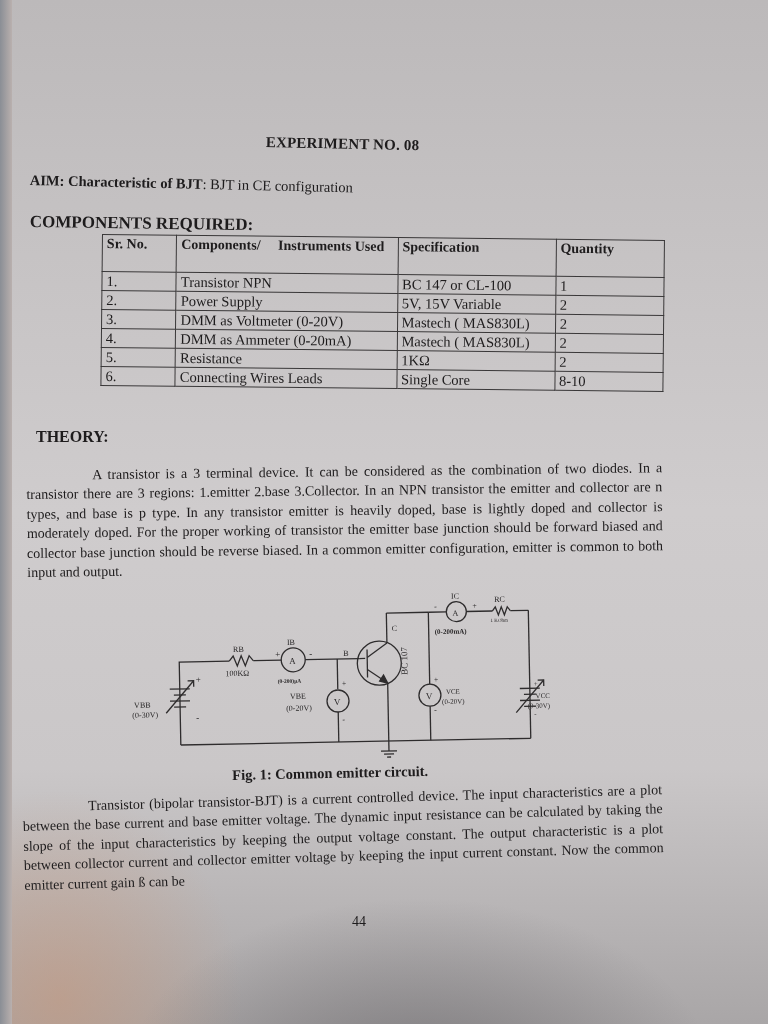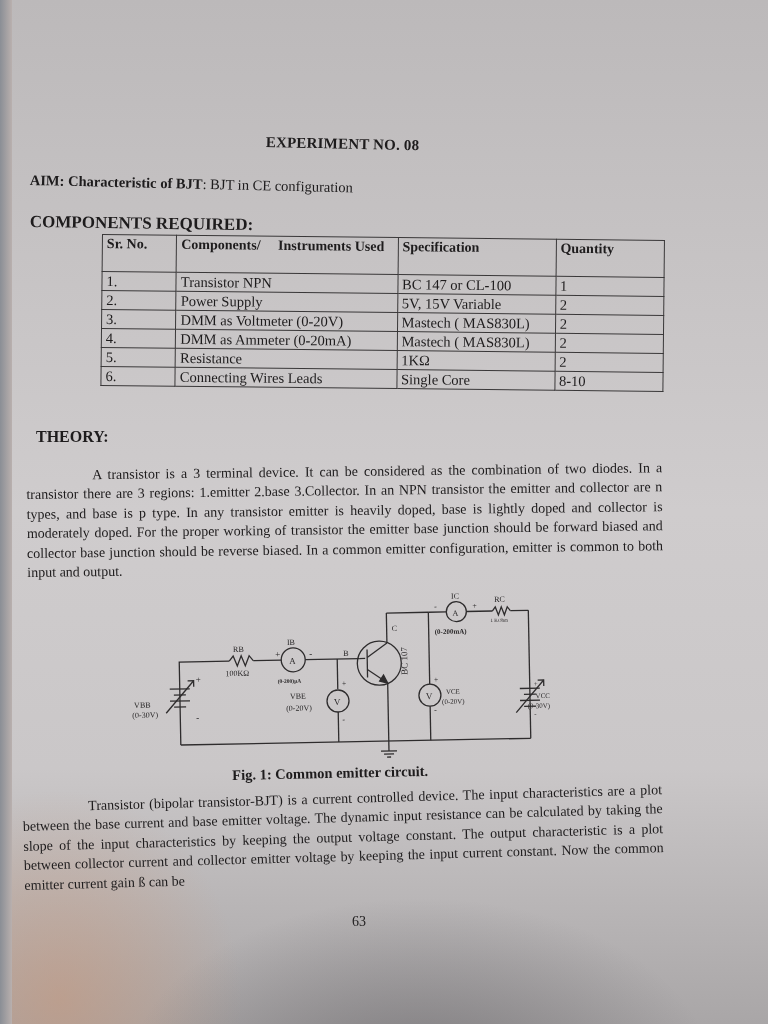--- a/index.html
+++ b/index.html
@@ -216,14 +216,14 @@
     <text x="404" y="96" font-size="7">+</text>
     <text x="404" y="126" font-size="7">-</text>
     <text x="420" y="108" font-size="7" text-anchor="end">VCC</text>
     <text x="420" y="118" font-size="7" text-anchor="end">(0-30V)</text>
   </svg>
 
   <div class="abs fig-cap">Fig. 1: Common emitter circuit.</div>
 
   <div class="para para2"><span class="indent"></span><span>Transistor (bipolar transistor-BJT) is a current controlled device. The input characteristics are a plot between the base current and base emitter voltage. The dynamic input resistance can be calculated by taking the slope of the input characteristics by keeping the output voltage constant. The output characteristic is a plot between collector current and collector emitter voltage by keeping the input current constant. Now the common emitter current gain ß can be</span></div>
 
-  <div class="abs pagenum">63</div>
+  <div class="abs pagenum">44</div>
 </div>
 
 </body></html>

